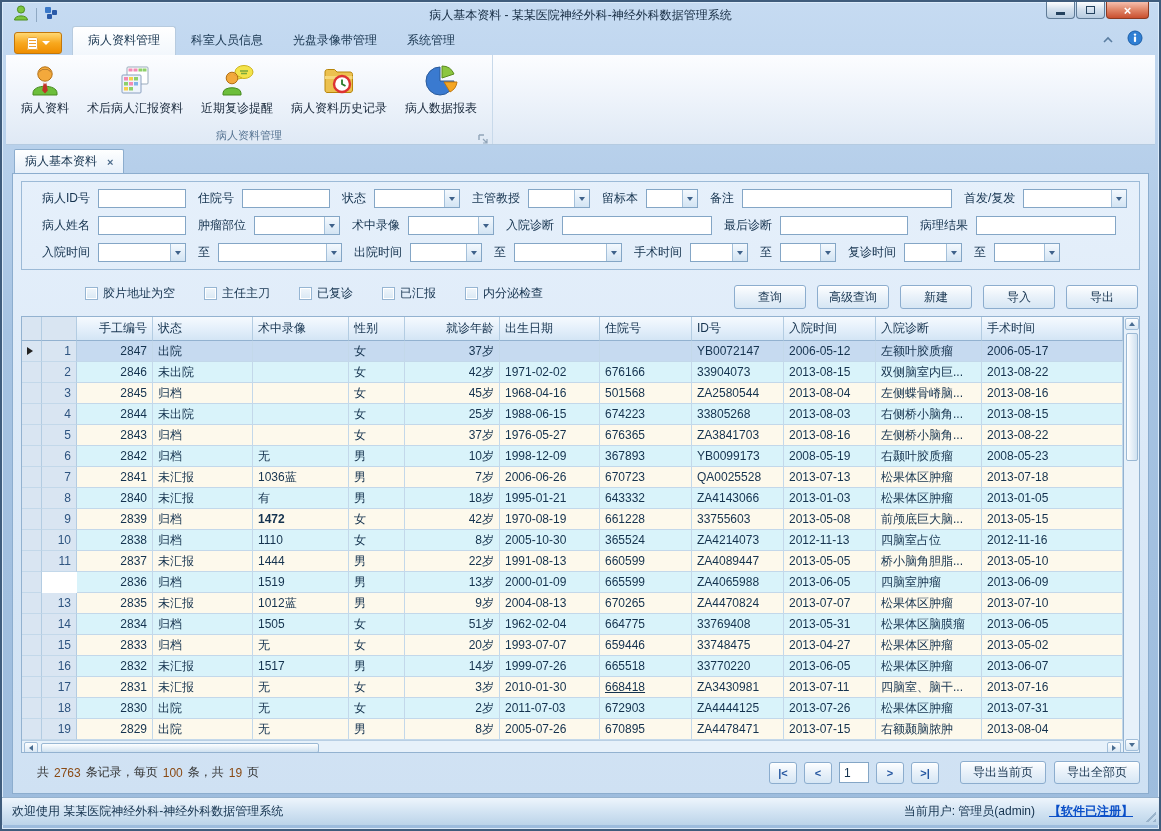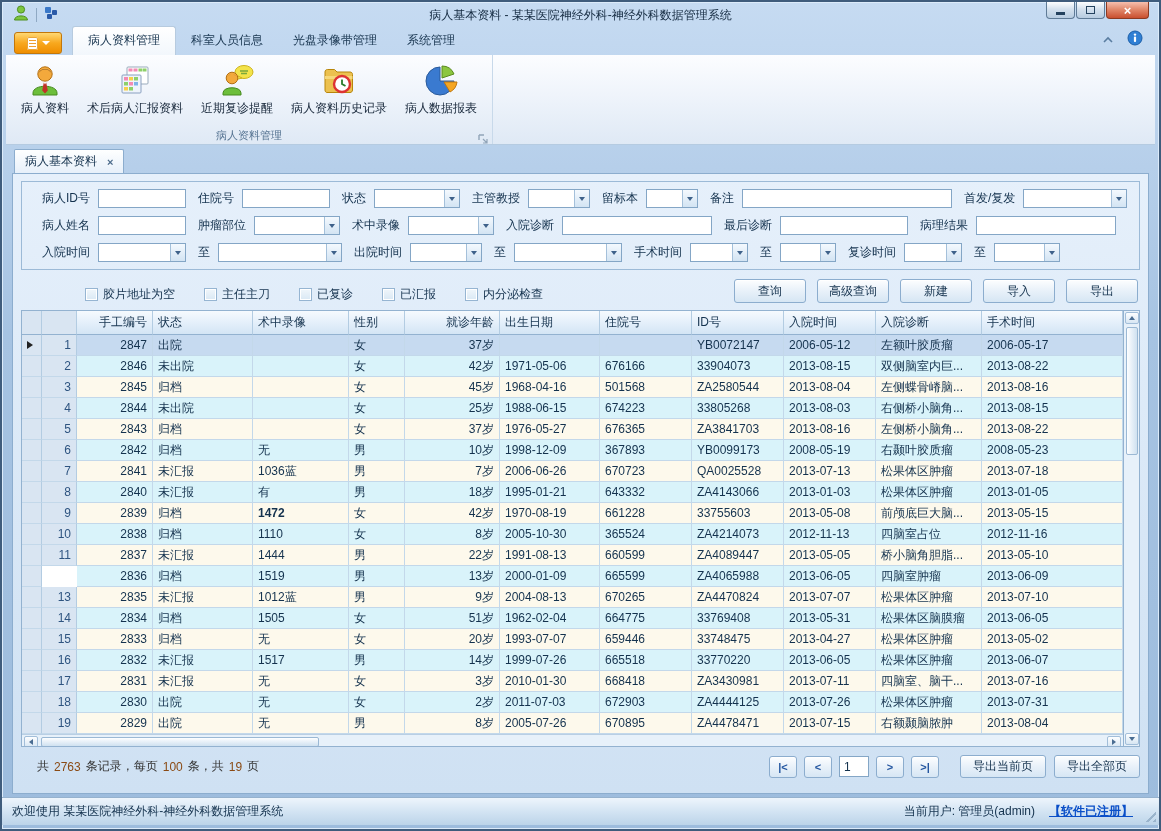--- a/index.html
+++ b/index.html
@@ -59,21 +59,21 @@
   .f-label{ font-size:12px; color:#14324e; margin:0 8px 0 12px; white-space:nowrap;}
   .f-row .f-label:first-child{ margin-left:14px; }
   input.f-input{ height:19px; border:1px solid #84a6c6; background:#fff; font-size:12px; padding:0 3px; color:#14324e;}
   .f-combo{ height:19px; display:flex; border:1px solid #84a6c6; background:#fff;}
   .cb-box{ flex:1; }
   .cb-arr{ width:15px; background:linear-gradient(#f4f9fe,#d3e4f3); border-left:1px solid #a4c0da;
     display:flex; align-items:center; justify-content:center;}
   .cb-arr b{ width:0;height:0;border-left:3.5px solid transparent;border-right:3.5px solid transparent;border-top:4px solid #3e618a;}
 
   
-  .options-row{ display:flex; align-items:flex-end; margin:9px 0 7px; flex:0 0 auto;}
+  .options-row{ display:flex; align-items:flex-start; margin:15px 0 7px; flex:0 0 auto;}
   .chk{ display:flex; align-items:center; gap:5px; margin-left:29px; font-size:12px; color:#14324e;}
   .chk:first-child{ margin-left:64px; }
   .chk-box{ width:13px; height:13px; border:1px solid #96b5d2; background:linear-gradient(#f0f6fb,#d9e8f4); box-shadow:inset 0 0 0 1px #fff;}
   .action-btns{ margin-left:auto; display:flex; gap:11px; padding-right:2px;}
   .btn{ min-width:72px; height:24px; padding:0 8px; border:1px solid #8cadce; border-radius:3px;
     background:linear-gradient(#fdfeff,#eaf2fa 45%,#d6e6f4); font-size:12px; color:#14324e;
     display:flex; align-items:center; justify-content:center; box-shadow:inset 0 1px 0 #fff;}
 
   
   .grid-wrap{ height:437px; flex:0 0 auto; border:1px solid #93b2d0; background:#fff; display:flex; overflow:hidden;}
@@ -464,21 +464,21 @@
                 <div class="g-cell data" style="width: 100px; flex: 1 1 auto;">2006-05-17</div>
               </div>
               <div class="g-row cyan">
                 <div class="g-cell gut" style="width: 20px;"></div>
                 <div class="g-cell gut" style="width: 35px;">2</div>
                 <div class="g-cell data r" style="width: 76px;">2846</div>
                 <div class="g-cell data" style="width: 100px;">未出院</div>
                 <div class="g-cell data" style="width: 96px;"></div>
                 <div class="g-cell data" style="width: 56px;">女</div>
                 <div class="g-cell data r" style="width: 95px;">42岁</div>
-                <div class="g-cell data" style="width: 100px;">1971-05-06</div>
+                <div class="g-cell data" style="width: 100px;">1971-02-02</div>
                 <div class="g-cell data" style="width: 92px;">676166</div>
                 <div class="g-cell data" style="width: 92px;">33904073</div>
                 <div class="g-cell data" style="width: 92px;">2013-08-15</div>
                 <div class="g-cell data" style="width: 106px;">双侧脑室内巨...</div>
                 <div class="g-cell data" style="width: 100px; flex: 1 1 auto;">2013-08-22</div>
               </div>
               <div class="g-row cream">
                 <div class="g-cell gut" style="width: 20px;"></div>
                 <div class="g-cell gut" style="width: 35px;">3</div>
                 <div class="g-cell data r" style="width: 76px;">2845</div>
@@ -690,21 +690,21 @@
               </div>
               <div class="g-row cream">
                 <div class="g-cell gut" style="width: 20px;"></div>
                 <div class="g-cell gut" style="width: 35px;">17</div>
                 <div class="g-cell data r" style="width: 76px;">2831</div>
                 <div class="g-cell data" style="width: 100px;">未汇报</div>
                 <div class="g-cell data" style="width: 96px;">无</div>
                 <div class="g-cell data" style="width: 56px;">女</div>
                 <div class="g-cell data r" style="width: 95px;">3岁</div>
                 <div class="g-cell data" style="width: 100px;">2010-01-30</div>
-                <div class="g-cell data" style="width: 92px;">668418</div>
+                <div class="g-cell data" style="width: 92px; text-decoration: underline;">668418</div>
                 <div class="g-cell data" style="width: 92px;">ZA3430981</div>
                 <div class="g-cell data" style="width: 92px;">2013-07-11</div>
                 <div class="g-cell data" style="width: 106px;">四脑室、脑干...</div>
                 <div class="g-cell data" style="width: 100px; flex: 1 1 auto;">2013-07-16</div>
               </div>
               <div class="g-row cyan">
                 <div class="g-cell gut" style="width: 20px;"></div>
                 <div class="g-cell gut" style="width: 35px;">18</div>
                 <div class="g-cell data r" style="width: 76px;">2830</div>
                 <div class="g-cell data" style="width: 100px;">出院</div>

